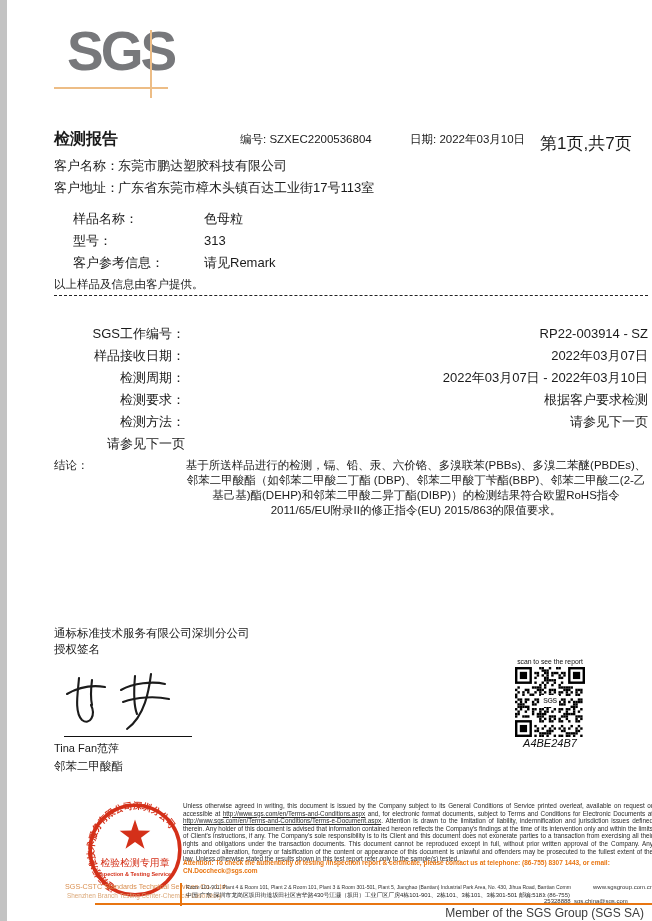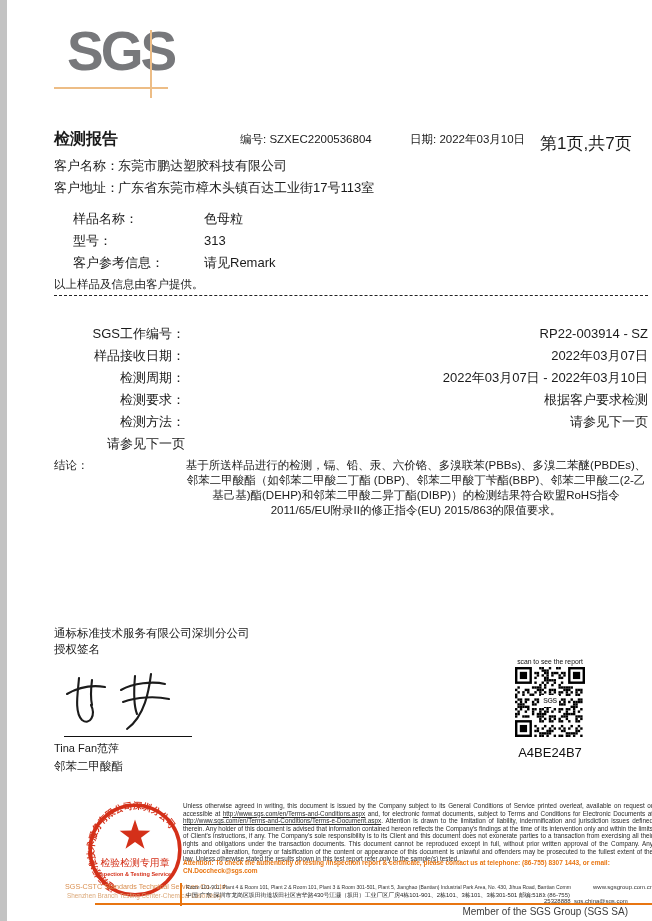--- a/index.html
+++ b/index.html
@@ -31,42 +31,42 @@
   .conclusion-text{line-height:15px;text-align:center;width:462px;}
   
   .sign-company{position:absolute;left:47px;top:625px;font-size:11.5px;line-height:16px;}
   .sign-svg{position:absolute;left:52px;top:668px;}
   .sign-line{position:absolute;left:57px;top:736px;width:128px;border-top:1.6px solid #111;}
   .sign-name{position:absolute;left:47px;top:741px;font-size:11px;}
   .sign-role{position:absolute;left:47px;top:759px;font-size:11.5px;}
   
   .qr-block{position:absolute;left:499px;top:658px;width:88px;text-align:center;}
   .qr-caption{font-size:6.8px;color:#111;}
-  .qr-code-num{font-size:13px;color:#111;margin-top:8px;}
+  .qr-code-num{font-size:11px;color:#111;margin-top:0;font-style:italic;}
   .qr-box{position:relative;width:70px;height:70px;margin:2px auto 0;}
   .qr-center{position:absolute;left:26px;top:28px;width:18px;height:12px;background:#fff;
              font-size:7px;font-weight:bold;color:#555;line-height:12px;text-align:center;letter-spacing:-0.5px;}
   
   .stamp-svg{position:absolute;left:74px;top:798px;}
   .org-line1{position:absolute;left:58px;top:882px;font-size:7.2px;color:#d98e4f;white-space:nowrap;}
   .org-line2{position:absolute;left:60px;top:892px;font-size:6.4px;color:#dba878;white-space:nowrap;}
   .legal{position:absolute;left:176px;top:802px;width:470px;font-size:6.35px;line-height:7.6px;
          text-align:justify;color:#2b2b2b;}
   .legal .lnk{text-decoration:underline;}
   .attention{position:absolute;left:176px;top:859px;width:470px;font-size:6.5px;line-height:7.8px;
              font-weight:bold;}
   .addr-vline{position:absolute;left:173px;top:883px;width:1.6px;height:23px;}
   .addr-block{position:absolute;left:179px;top:884px;width:467px;}
   .addr-row{display:flex;justify-content:space-between;align-items:baseline;}
   .addr-en{font-size:5.1px;color:#333;white-space:nowrap;overflow:hidden;max-width:385px;}
   .addr-cn{font-size:5.9px;color:#222;white-space:nowrap;overflow:hidden;max-width:385px;line-height:11px;}
   .addr-right1{font-size:6px;color:#333;}
   .addr-right2{font-size:6px;color:#333;}
   .footer-rule{position:absolute;left:88px;top:903px;width:558px;height:2px;}
-  .member-line{position:absolute;right:24px;top:906px;font-size:10px;color:#3c3c3c;}
+  .member-line{position:absolute;right:8px;top:906px;font-size:12px;color:#3c3c3c;}
 </style>
 </head>
 <body>
 
 <div class="page">
 
   <div class="logo-sgs">SGS</div>
   <div class="logo-vline"></div>
   <div class="logo-hline"></div>
 

